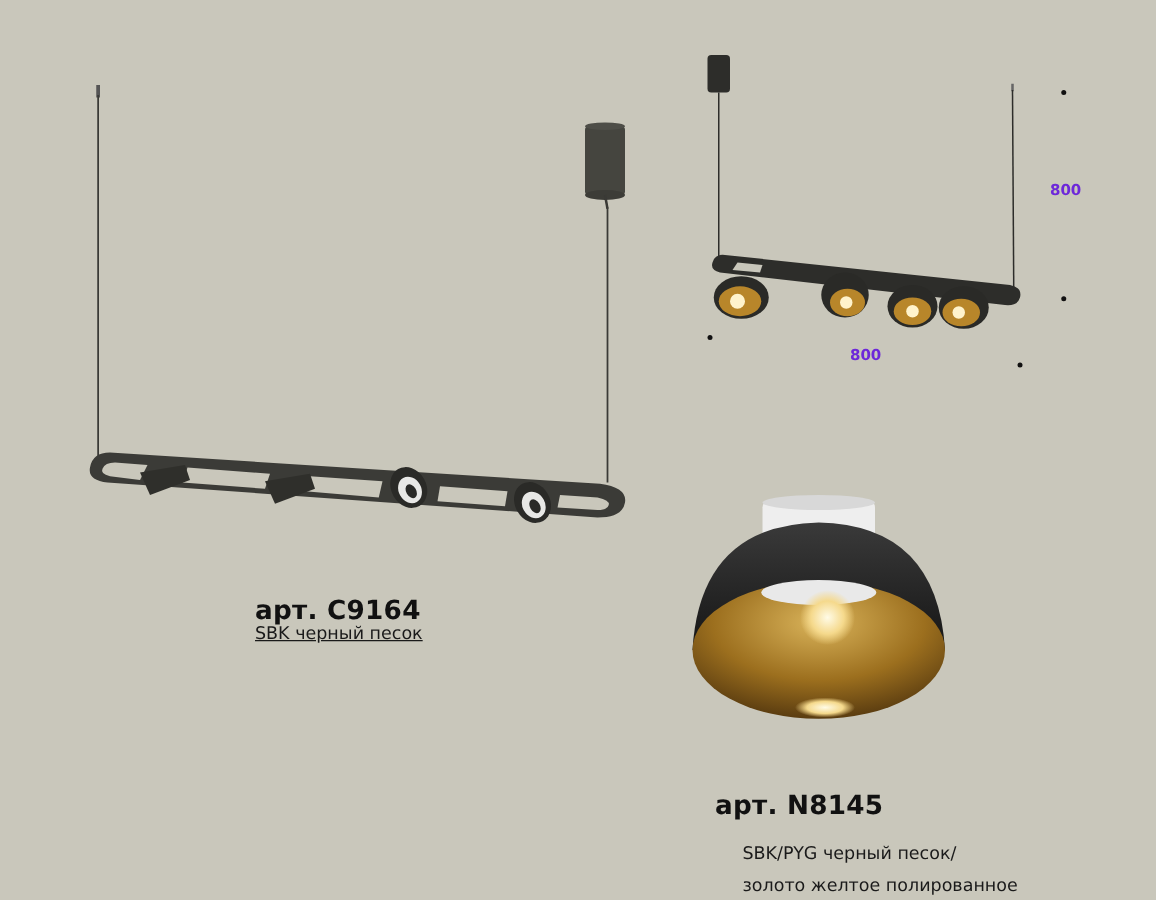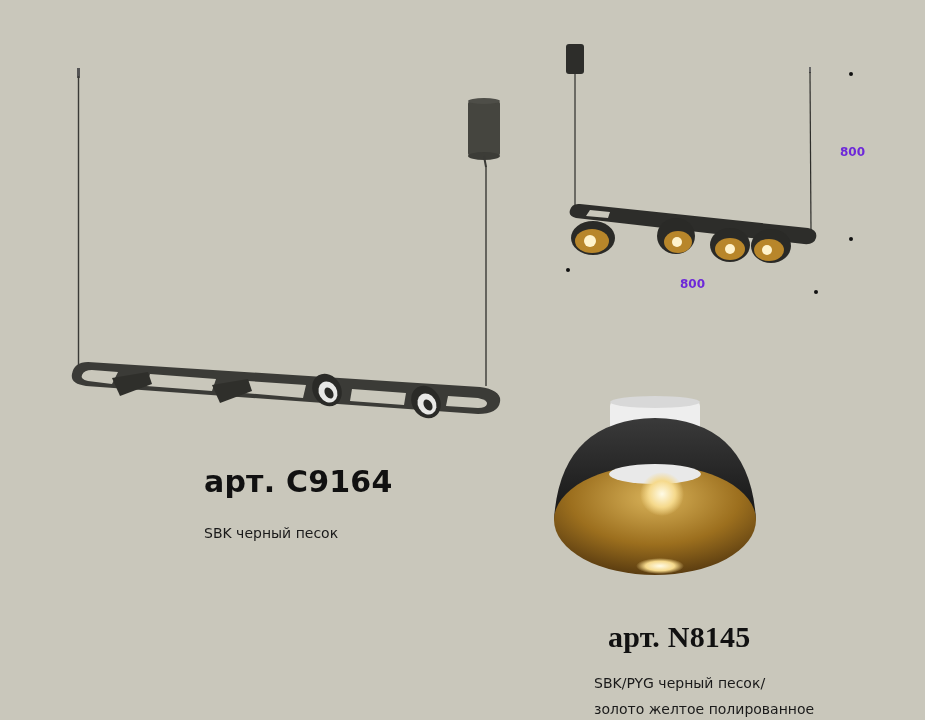--- a/index.html
+++ b/index.html
@@ -8,24 +8,25 @@
     background:#c9c7bb;
     position:relative;
     font-family:"DejaVu Sans", sans-serif;
     color:#111;
   }
   .abs { position:absolute; }
   svg { position:absolute; overflow:visible; }
   .art-title {
     font-family:"DejaVu Sans", sans-serif;
     font-weight:bold;
-    font-size:30px;
+    font-size:21px;
     letter-spacing:0.2px;
     color:#111;
     white-space:nowrap;
+    margin-top:12px;
   }
   .art-desc {
     font-size:14px;
     color:#1a1a1a;
     line-height:22px;
     white-space:nowrap;
   }
   .dim {
     font-size:12px;
     font-weight:bold;
@@ -67,21 +68,21 @@
     <ellipse cx="327" cy="390" rx="14" ry="17" transform="rotate(-30 327 390)" fill="#2a2a27"></ellipse>
     <ellipse cx="328" cy="392" rx="9" ry="11" transform="rotate(-30 328 392)" fill="#e8e8e6"></ellipse>
     <ellipse cx="329" cy="393" rx="4" ry="6" transform="rotate(-30 329 393)" fill="#2a2a27"></ellipse>
     <ellipse cx="426" cy="402" rx="14" ry="17" transform="rotate(-30 426 402)" fill="#2a2a27"></ellipse>
     <ellipse cx="427" cy="404" rx="9" ry="11" transform="rotate(-30 427 404)" fill="#e8e8e6"></ellipse>
     <ellipse cx="428" cy="405" rx="4" ry="6" transform="rotate(-30 428 405)" fill="#2a2a27"></ellipse>
   </svg>
 </div>
 
 <div class="abs art-title" style="left:204px;top:464px;">арт. C9164</div>
-<div class="abs art-desc" style="left:204px;top:522px;">SBK черный песок</div>
+<div class="abs art-desc" style="left:204px;top:496px;text-decoration:underline;">SBK черный песок</div>
 
 <div class="abs" style="left:550px;top:40px;width:340px;height:270px;">
   <svg width="340" height="270" viewBox="0 0 340 270">
 
     <rect x="16" y="4" width="18" height="30" rx="3" fill="#2d2d2a"></rect>
     <line x1="25" y1="34" x2="25" y2="166" stroke="#2d2d2a" stroke-width="1.2"></line>
 
     <rect x="259" y="27" width="2" height="6" fill="#666"></rect>
     <line x1="260" y1="32" x2="261" y2="192" stroke="#2d2d2a" stroke-width="1.2"></line>
 
@@ -144,15 +145,15 @@
 
     <ellipse cx="115" cy="130" rx="101" ry="55" fill="url(#gold)"></ellipse>
 
     <ellipse cx="115" cy="84" rx="46" ry="10" fill="#e9e9e9"></ellipse>
 
     <circle cx="122" cy="104" r="22" fill="url(#glow)"></circle>
     <ellipse cx="120" cy="176" rx="24" ry="8" fill="url(#glow)"></ellipse>
   </svg>
 </div>
 
-<div class="abs art-title" style="left:608px;top:620px;font-family:Liberation Serif, serif;">арт. N8145</div>
+<div class="abs art-title" style="left:572px;top:620px;">арт. N8145</div>
 <div class="abs art-desc" style="left:594px;top:672px;">SBK/PYG черный песок/</div>
 <div class="abs art-desc" style="left:594px;top:674px;margin-top:24px;">золото желтое полированное</div>
 
 </body></html>

